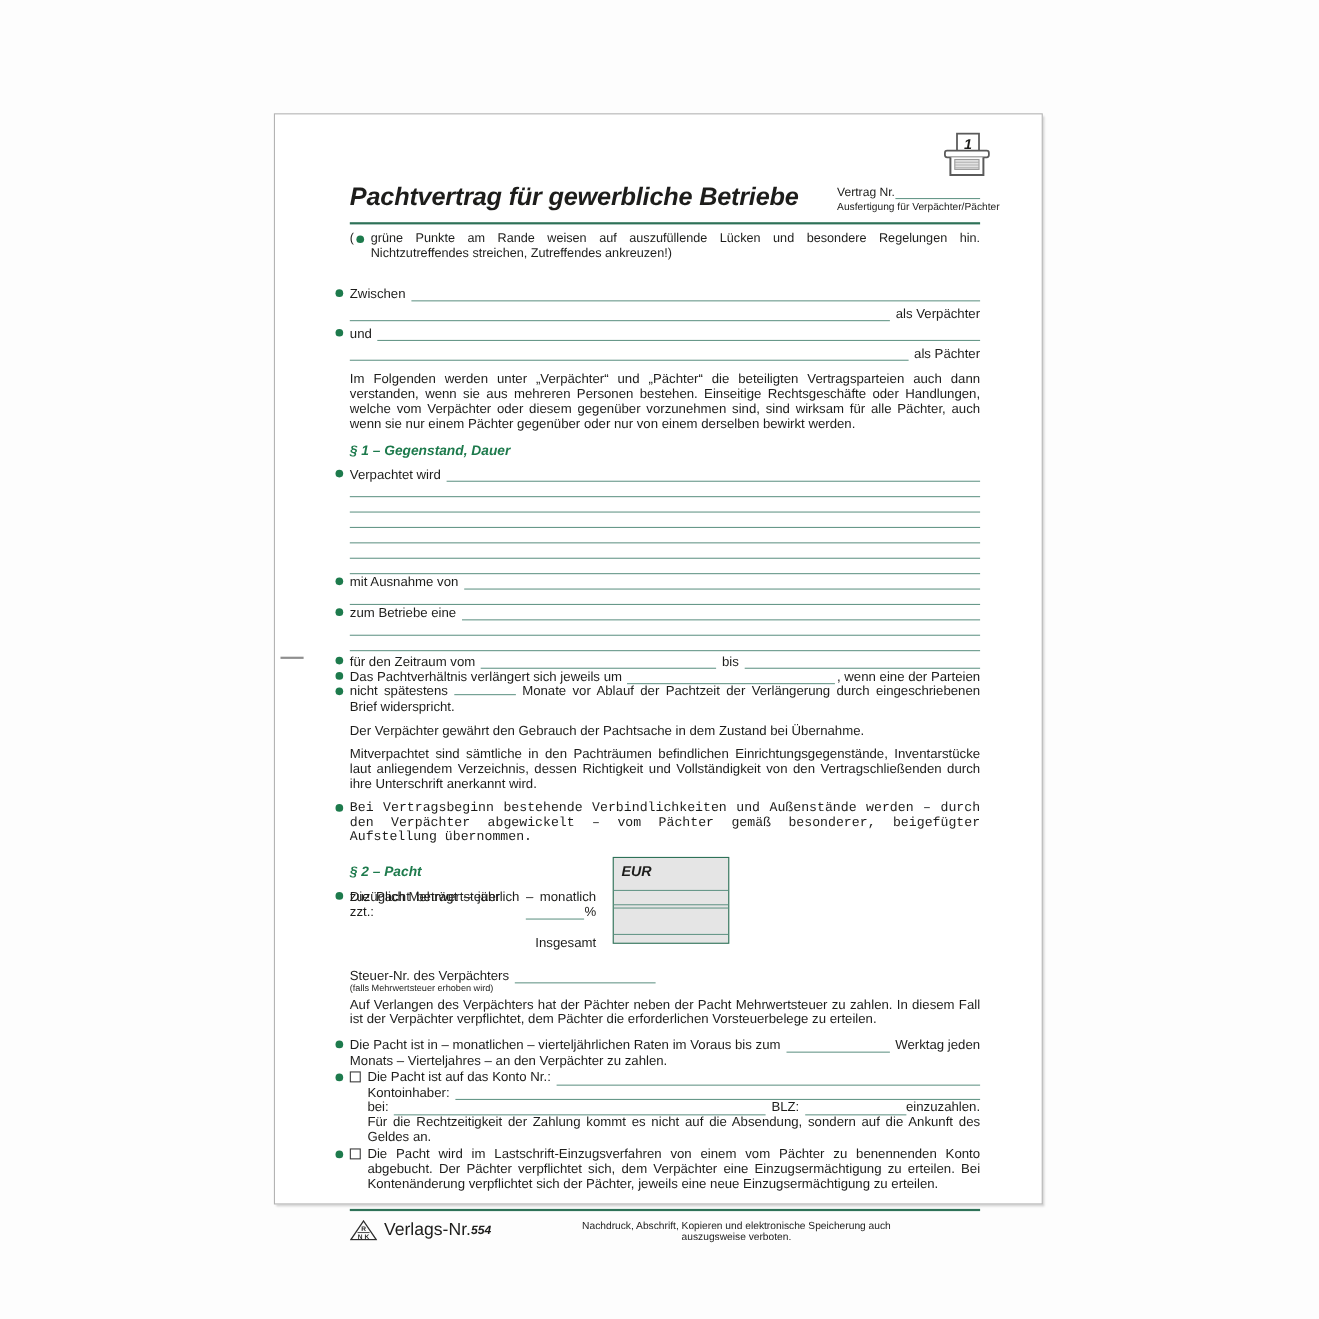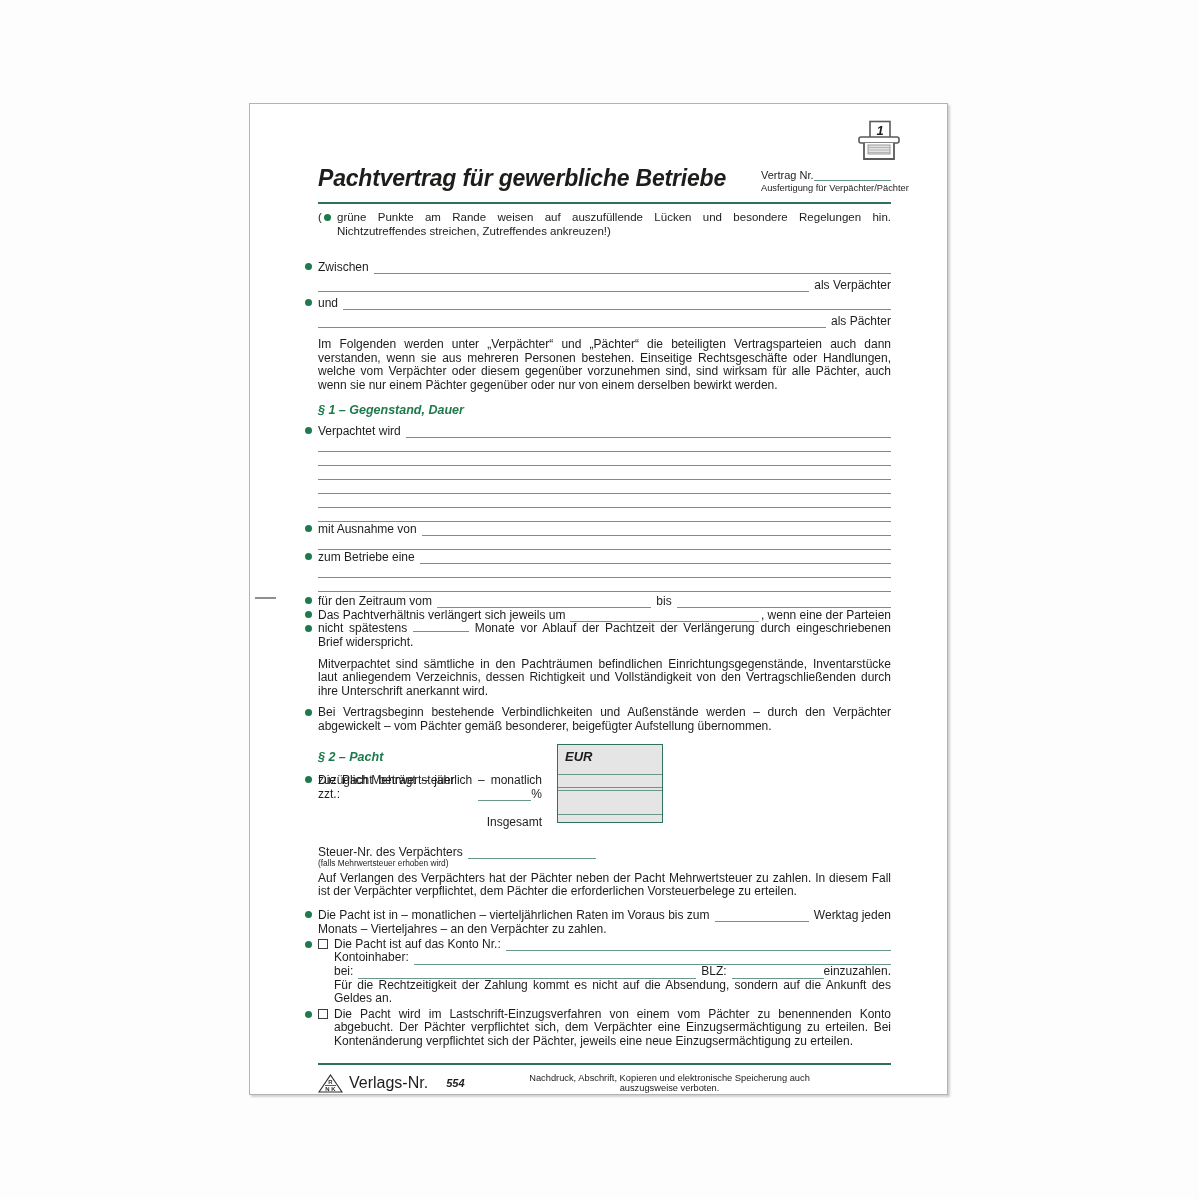--- a/index.html
+++ b/index.html
@@ -58,21 +58,21 @@
   .small-note{font-size:8.3px;line-height:9px;}
   
   .cb-item{position:relative;padding-left:16px;font-size:12px;line-height:13.6px;text-align:justify;}
   .checkbox{position:absolute;left:0;top:1px;width:10px;height:10px;border:1.5px solid #3c3c3c;background:#fff;}
   .cb-row{display:flex;align-items:flex-end;height:13.6px;}
   
   .footer-rule{margin-top:15px;}
   .footer-row{display:flex;align-items:center;margin-top:8px;}
   .footer-left{display:flex;align-items:center;width:190px;}
   .verlag-label{font-size:16px;margin-left:6px;}
-  .verlag-no{font-size:11px;font-weight:bold;font-style:italic;margin-left:18px;}
+  .verlag-no{font-size:11px;font-weight:bold;font-style:italic;margin-left:0;}
   .footer-notice{flex:1;text-align:center;font-size:9.3px;color:#222;}
 </style>
 </head>
 <body>
 
 <div class="page">
 
   <svg class="machine-icon" viewBox="0 0 46 48">
     <rect x="14" y="1.5" width="20" height="18" fill="#ffffff" stroke="#5a5a5a" stroke-width="1.6"></rect>
     <text x="24" y="15" text-anchor="middle" font-size="13" font-weight="bold" font-style="italic" fill="#1d1d1b">1</text>
@@ -172,24 +172,25 @@
       <span class="lbl-after" style="padding-left:2px;">, wenn eine der Parteien</span>
     </div>
 
     <div class="bullet-para">
       <span class="dot b"></span>
       <span>nicht spätestens</span>
       <span class="fill-fix" style="width:56px;"></span>
       <span>Monate vor Ablauf der Pachtzeit der Verlängerung durch eingeschriebenen Brief widerspricht.</span>
     </div>
 
+    <div class="para" style="margin-top:8px;">Der Verpächter gewährt den Gebrauch der Pachtsache in dem Zustand bei Übernahme.</div>
 
     <div class="para" style="margin-top:8px;">Mitverpachtet sind sämtliche in den Pachträumen befindlichen Einrichtungsgegenstände, Inventarstücke laut anliegendem Verzeichnis, dessen Richtigkeit und Vollständigkeit von den Vertragschließenden durch ihre Unterschrift anerkannt wird.</div>
 
-    <div class="bullet-para" style="margin-top:8px;">
+    <div class="bullet-para" style="margin-top:8px;font-family:Liberation Mono, monospace;">
       <span class="dot b"></span>
       <span>Bei Vertragsbeginn bestehende Verbindlichkeiten und Außenstände werden – durch den Verpächter abgewickelt – vom Pächter gemäß besonderer, beigefügter Aufstellung übernommen.</span>
     </div>
 
     <div class="rent-flex">
       <div class="rent-left">
         <div class="sec-head" style="margin-top:6px;">§ 2 – Pacht</div>
         <div class="rent-line1" style="position:relative;">
           <span class="dot b"></span>
           <span>Die Pacht beträgt – jährlich – monatlich</span>

